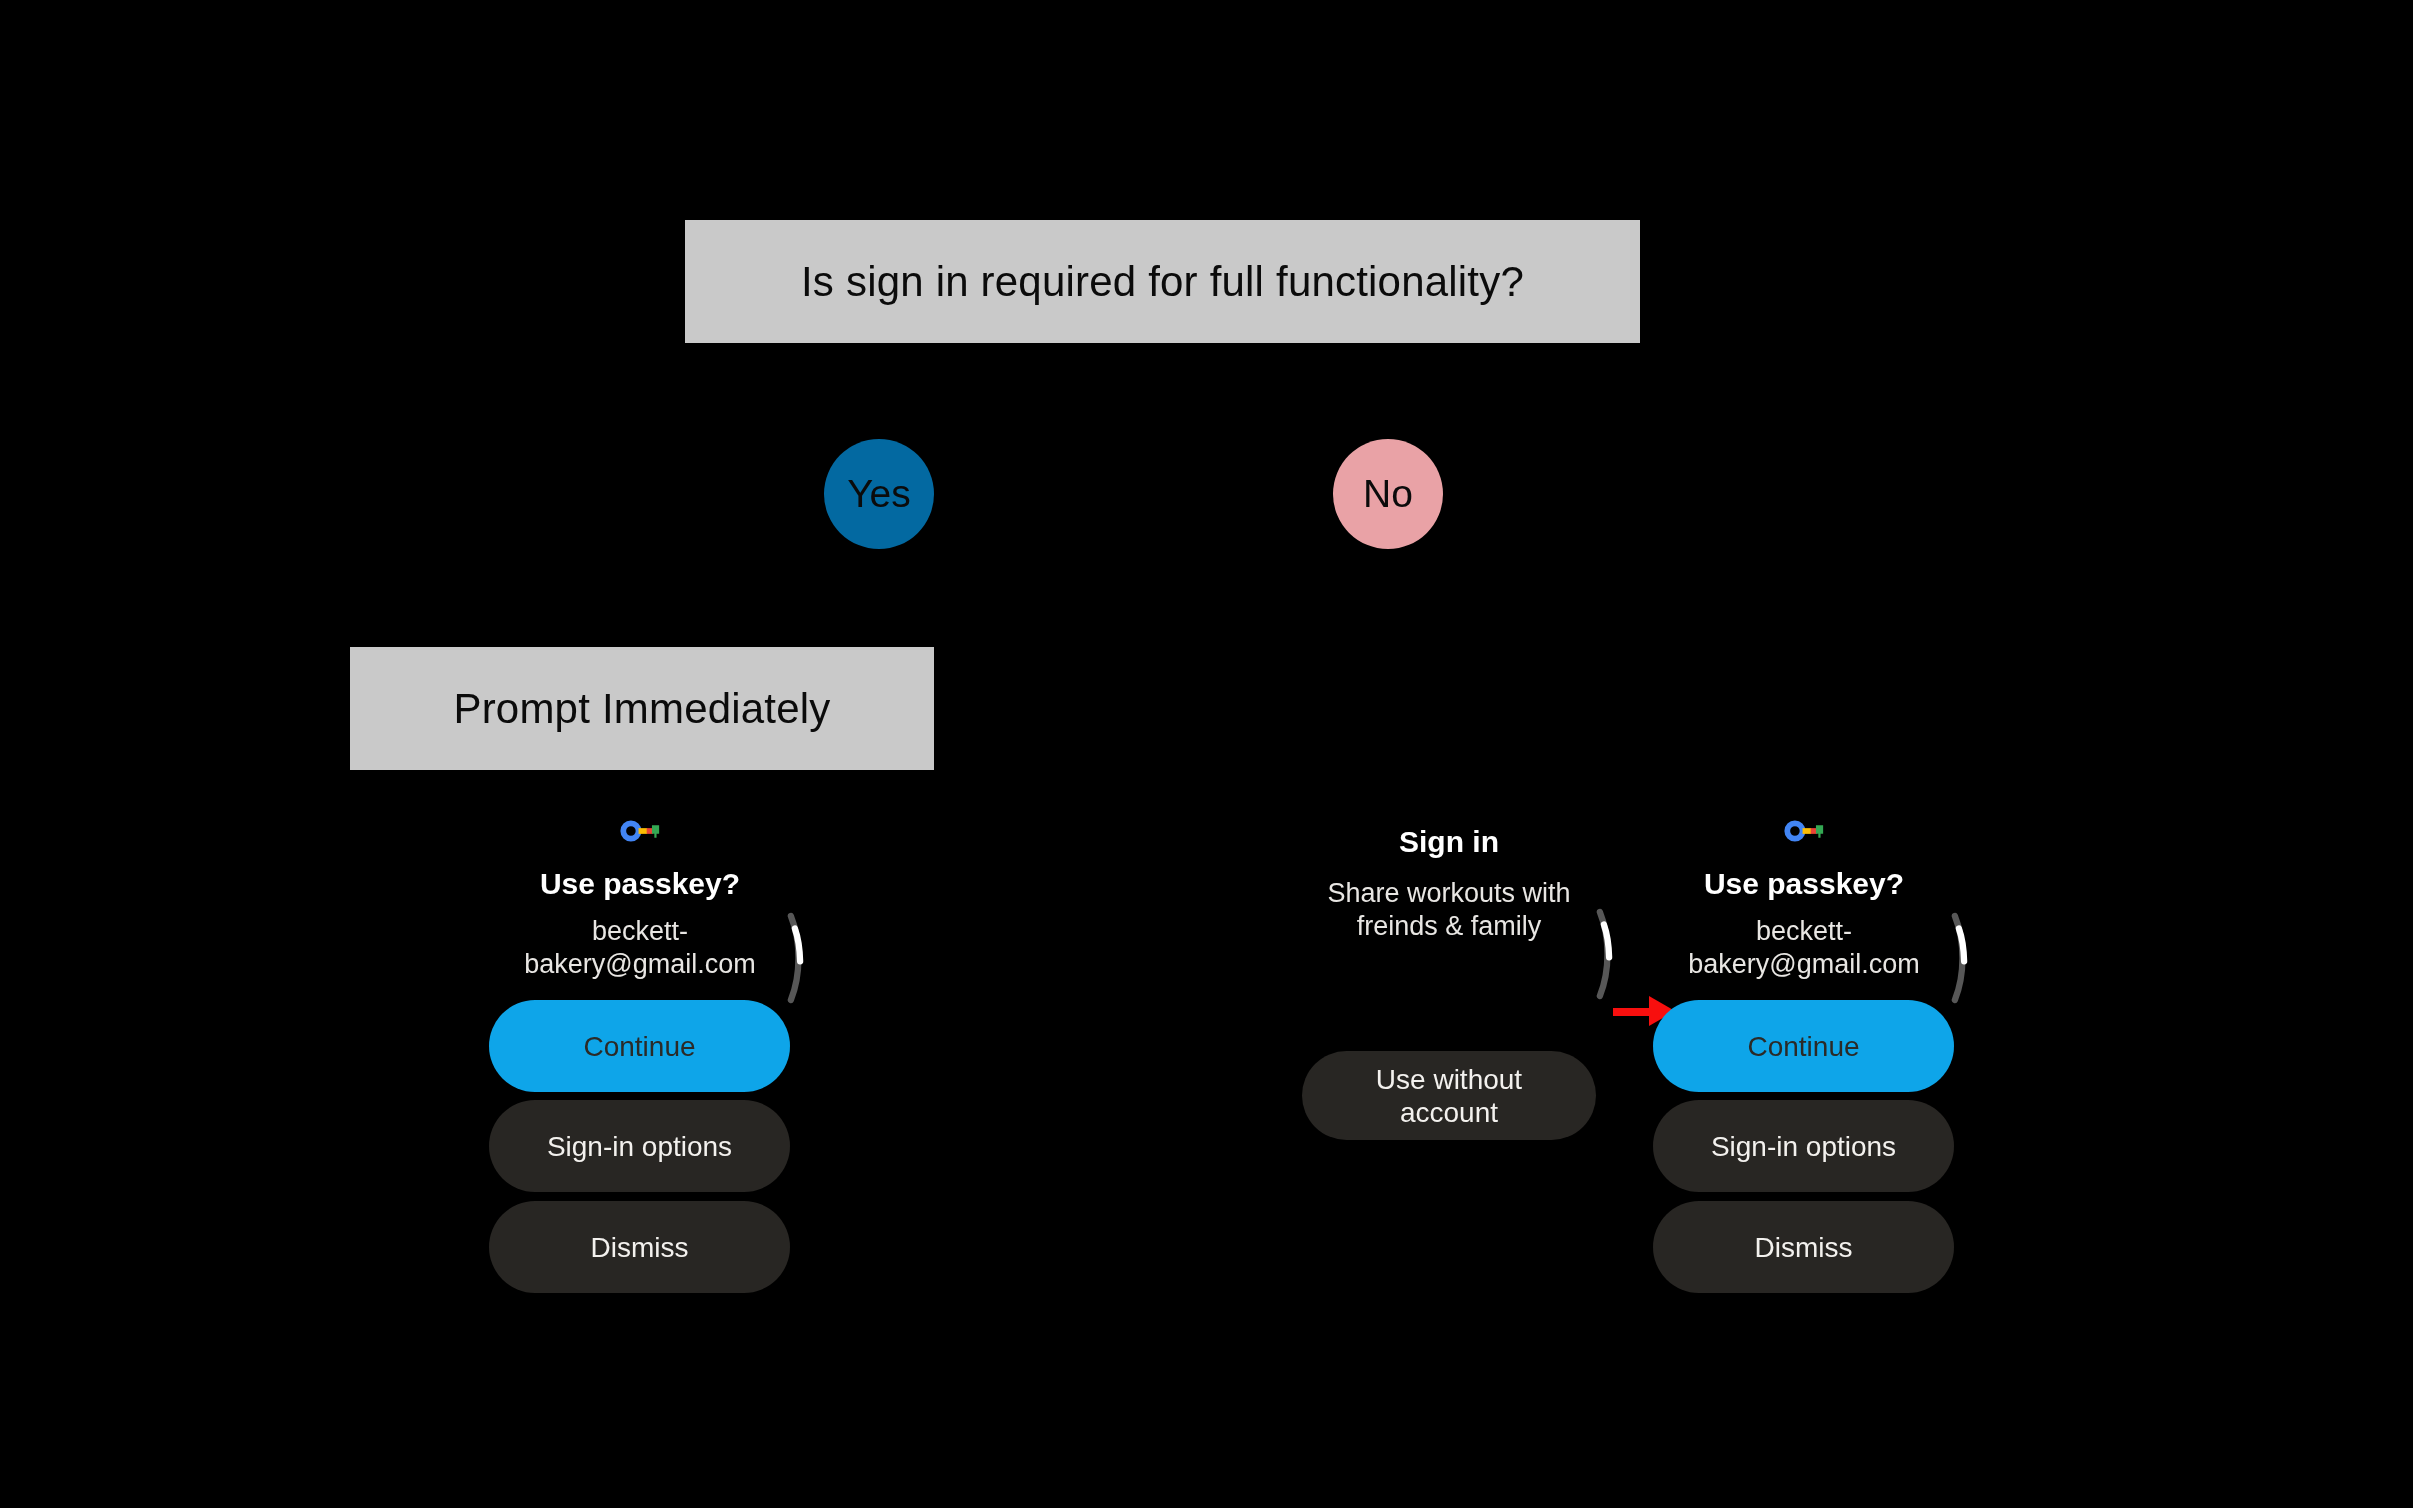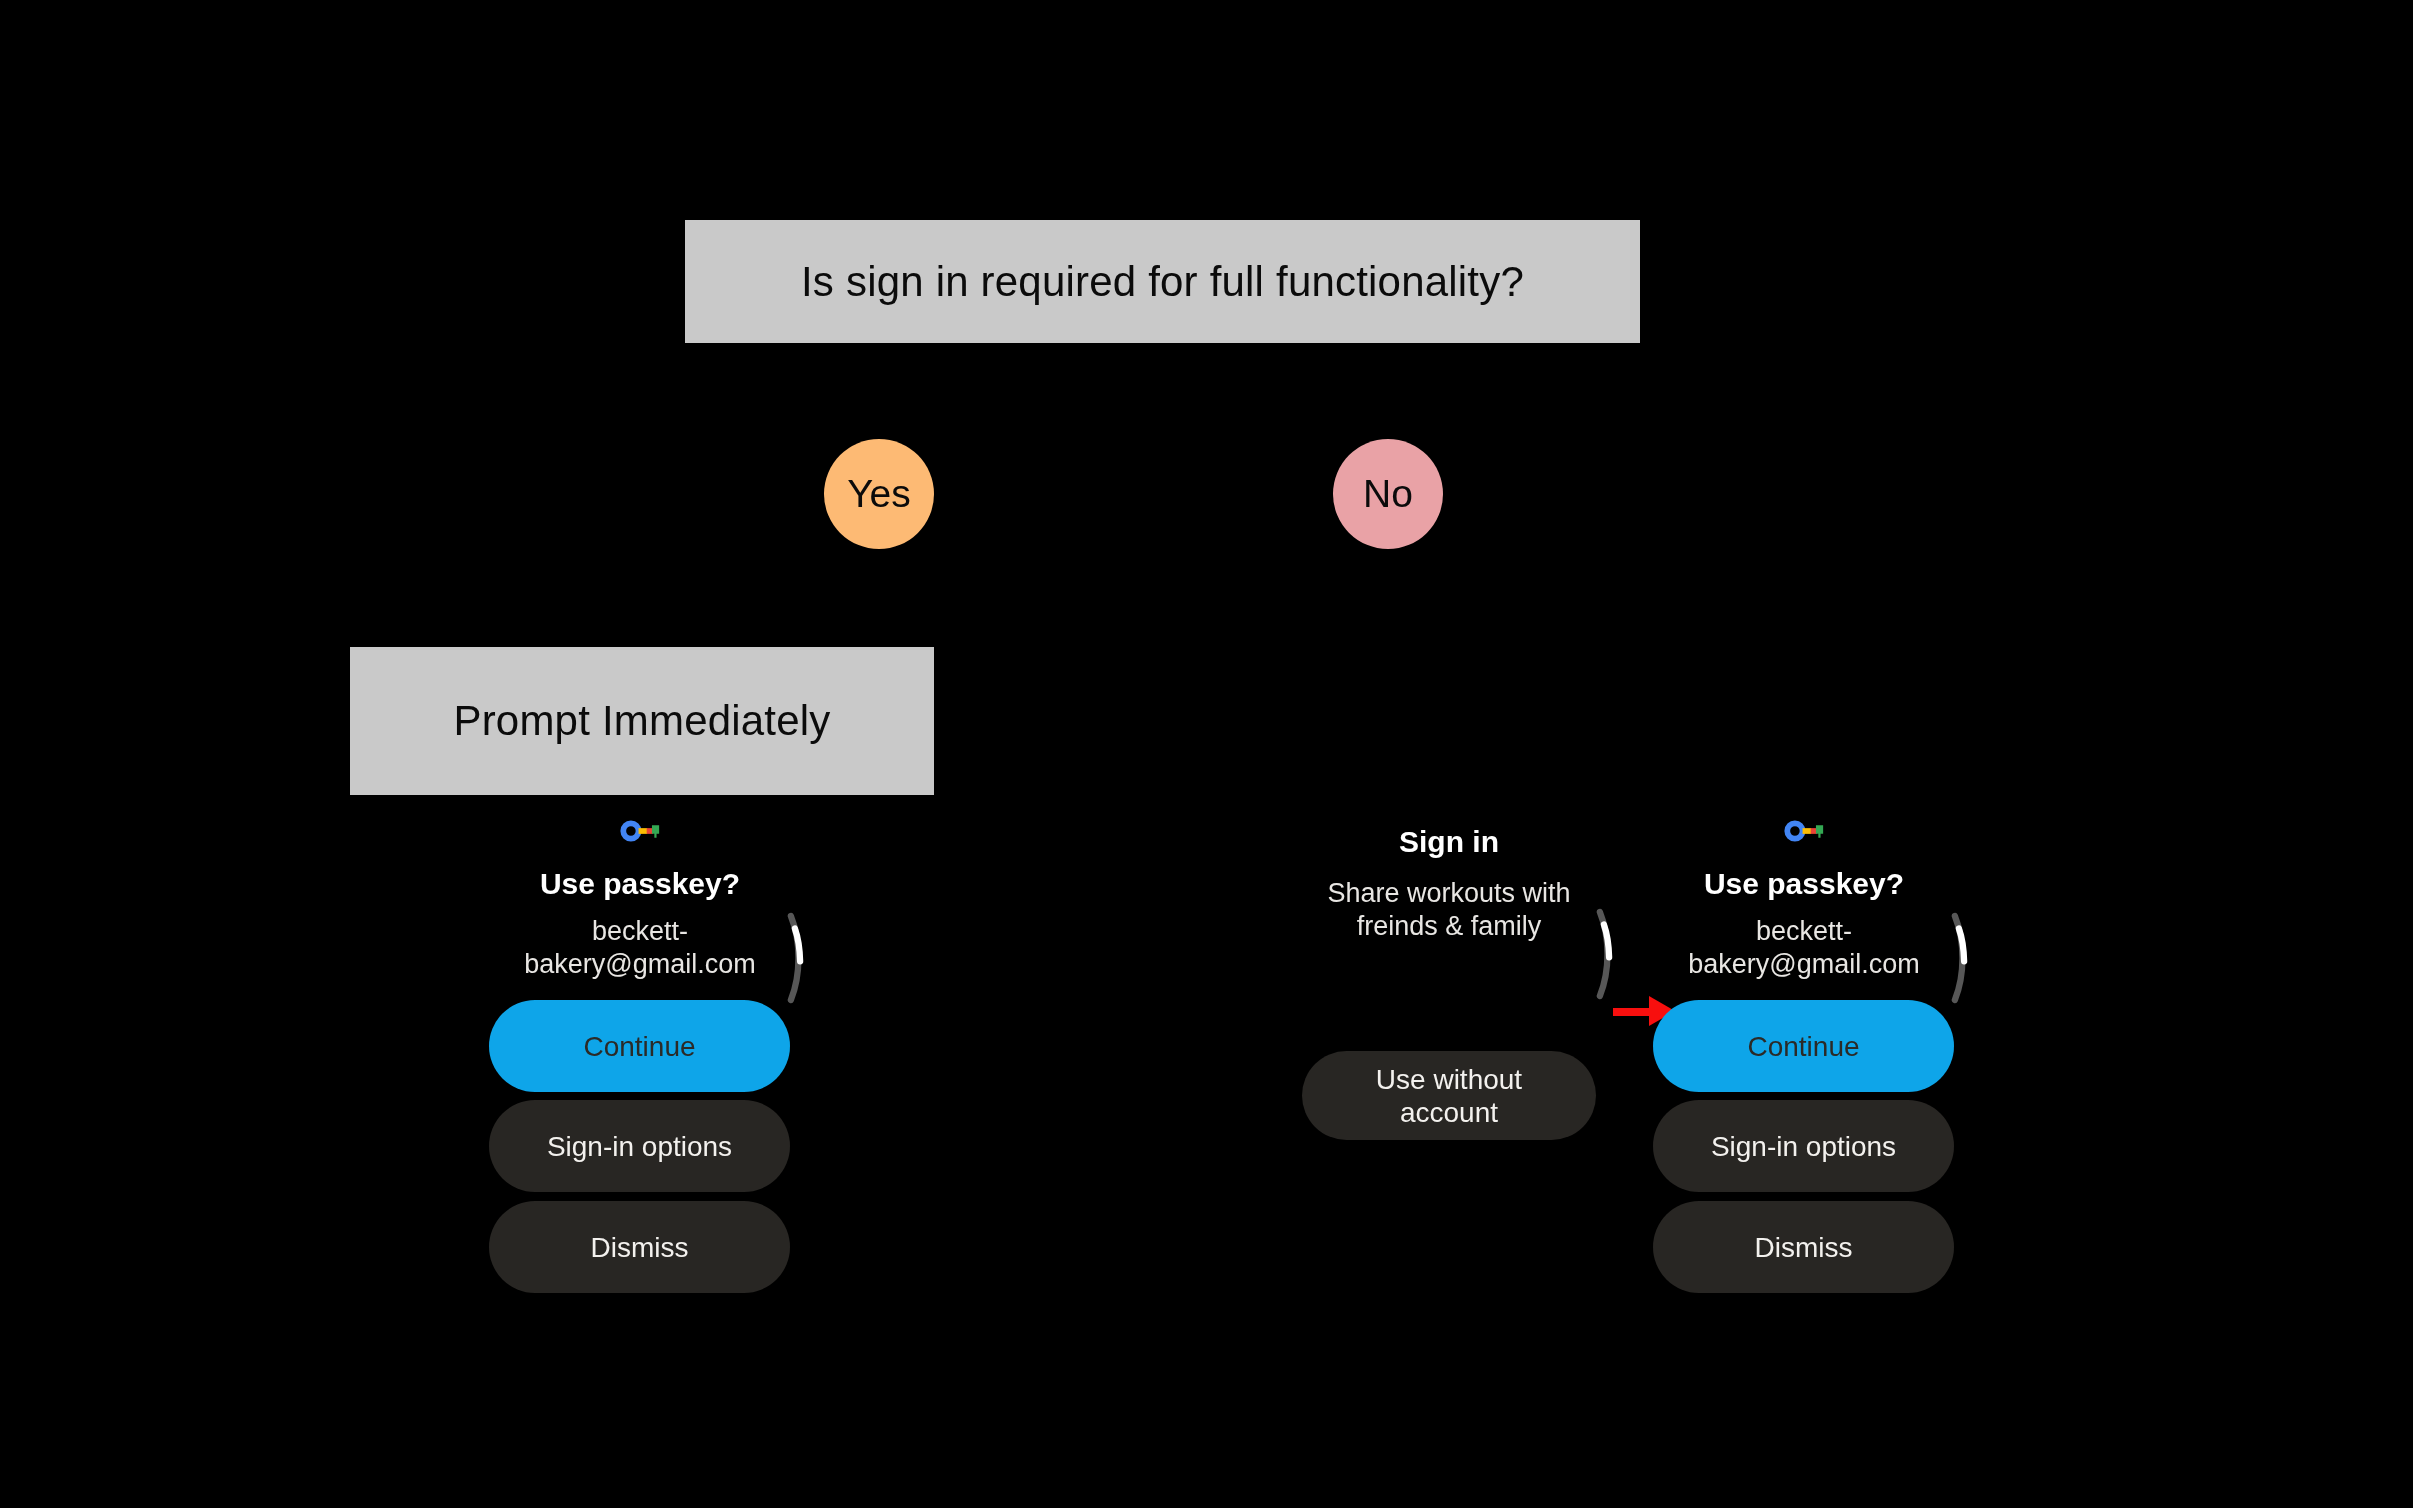--- a/index.html
+++ b/index.html
@@ -8,28 +8,28 @@
     font-family:"Liberation Sans", sans-serif;
     border-radius:10px;
   }
   
   .node-box{
     position:absolute;background:#c9c9c9;color:#0b0b0b;
     display:flex;align-items:center;justify-content:center;
     font-size:42px;letter-spacing:0.2px;
   }
   #title-box{left:685px;top:220px;width:955px;height:123px;}
-  #yes-box{left:350px;top:647px;width:584px;height:148px;}
+  #yes-box{left:350px;top:647px;width:584px;height:123px;}
   #no-box{left:1329px;top:647px;width:580px;height:123px;}
   .decision-circle{
     position:absolute;width:110px;height:110px;border-radius:50%;
     display:flex;align-items:center;justify-content:center;
     font-size:39px;color:#0b0b0b;
   }
-  #circle-yes{left:824px;top:439px;background:#fdba74;}
+  #circle-yes{left:824px;top:439px;background:#0369a1;}
   #circle-no{left:1333px;top:439px;background:#e9a2a6;}
 
   
   .watch{position:absolute;top:819px;width:406px;height:483px;}
   .w-key{position:absolute;top:1px;left:50%;transform:translateX(-50%);}
   .w-title{
     position:absolute;top:47px;left:0;width:100%;text-align:center;
     color:#ffffff;font-size:30px;font-weight:bold;line-height:35px;
   }
   .w-sub{

